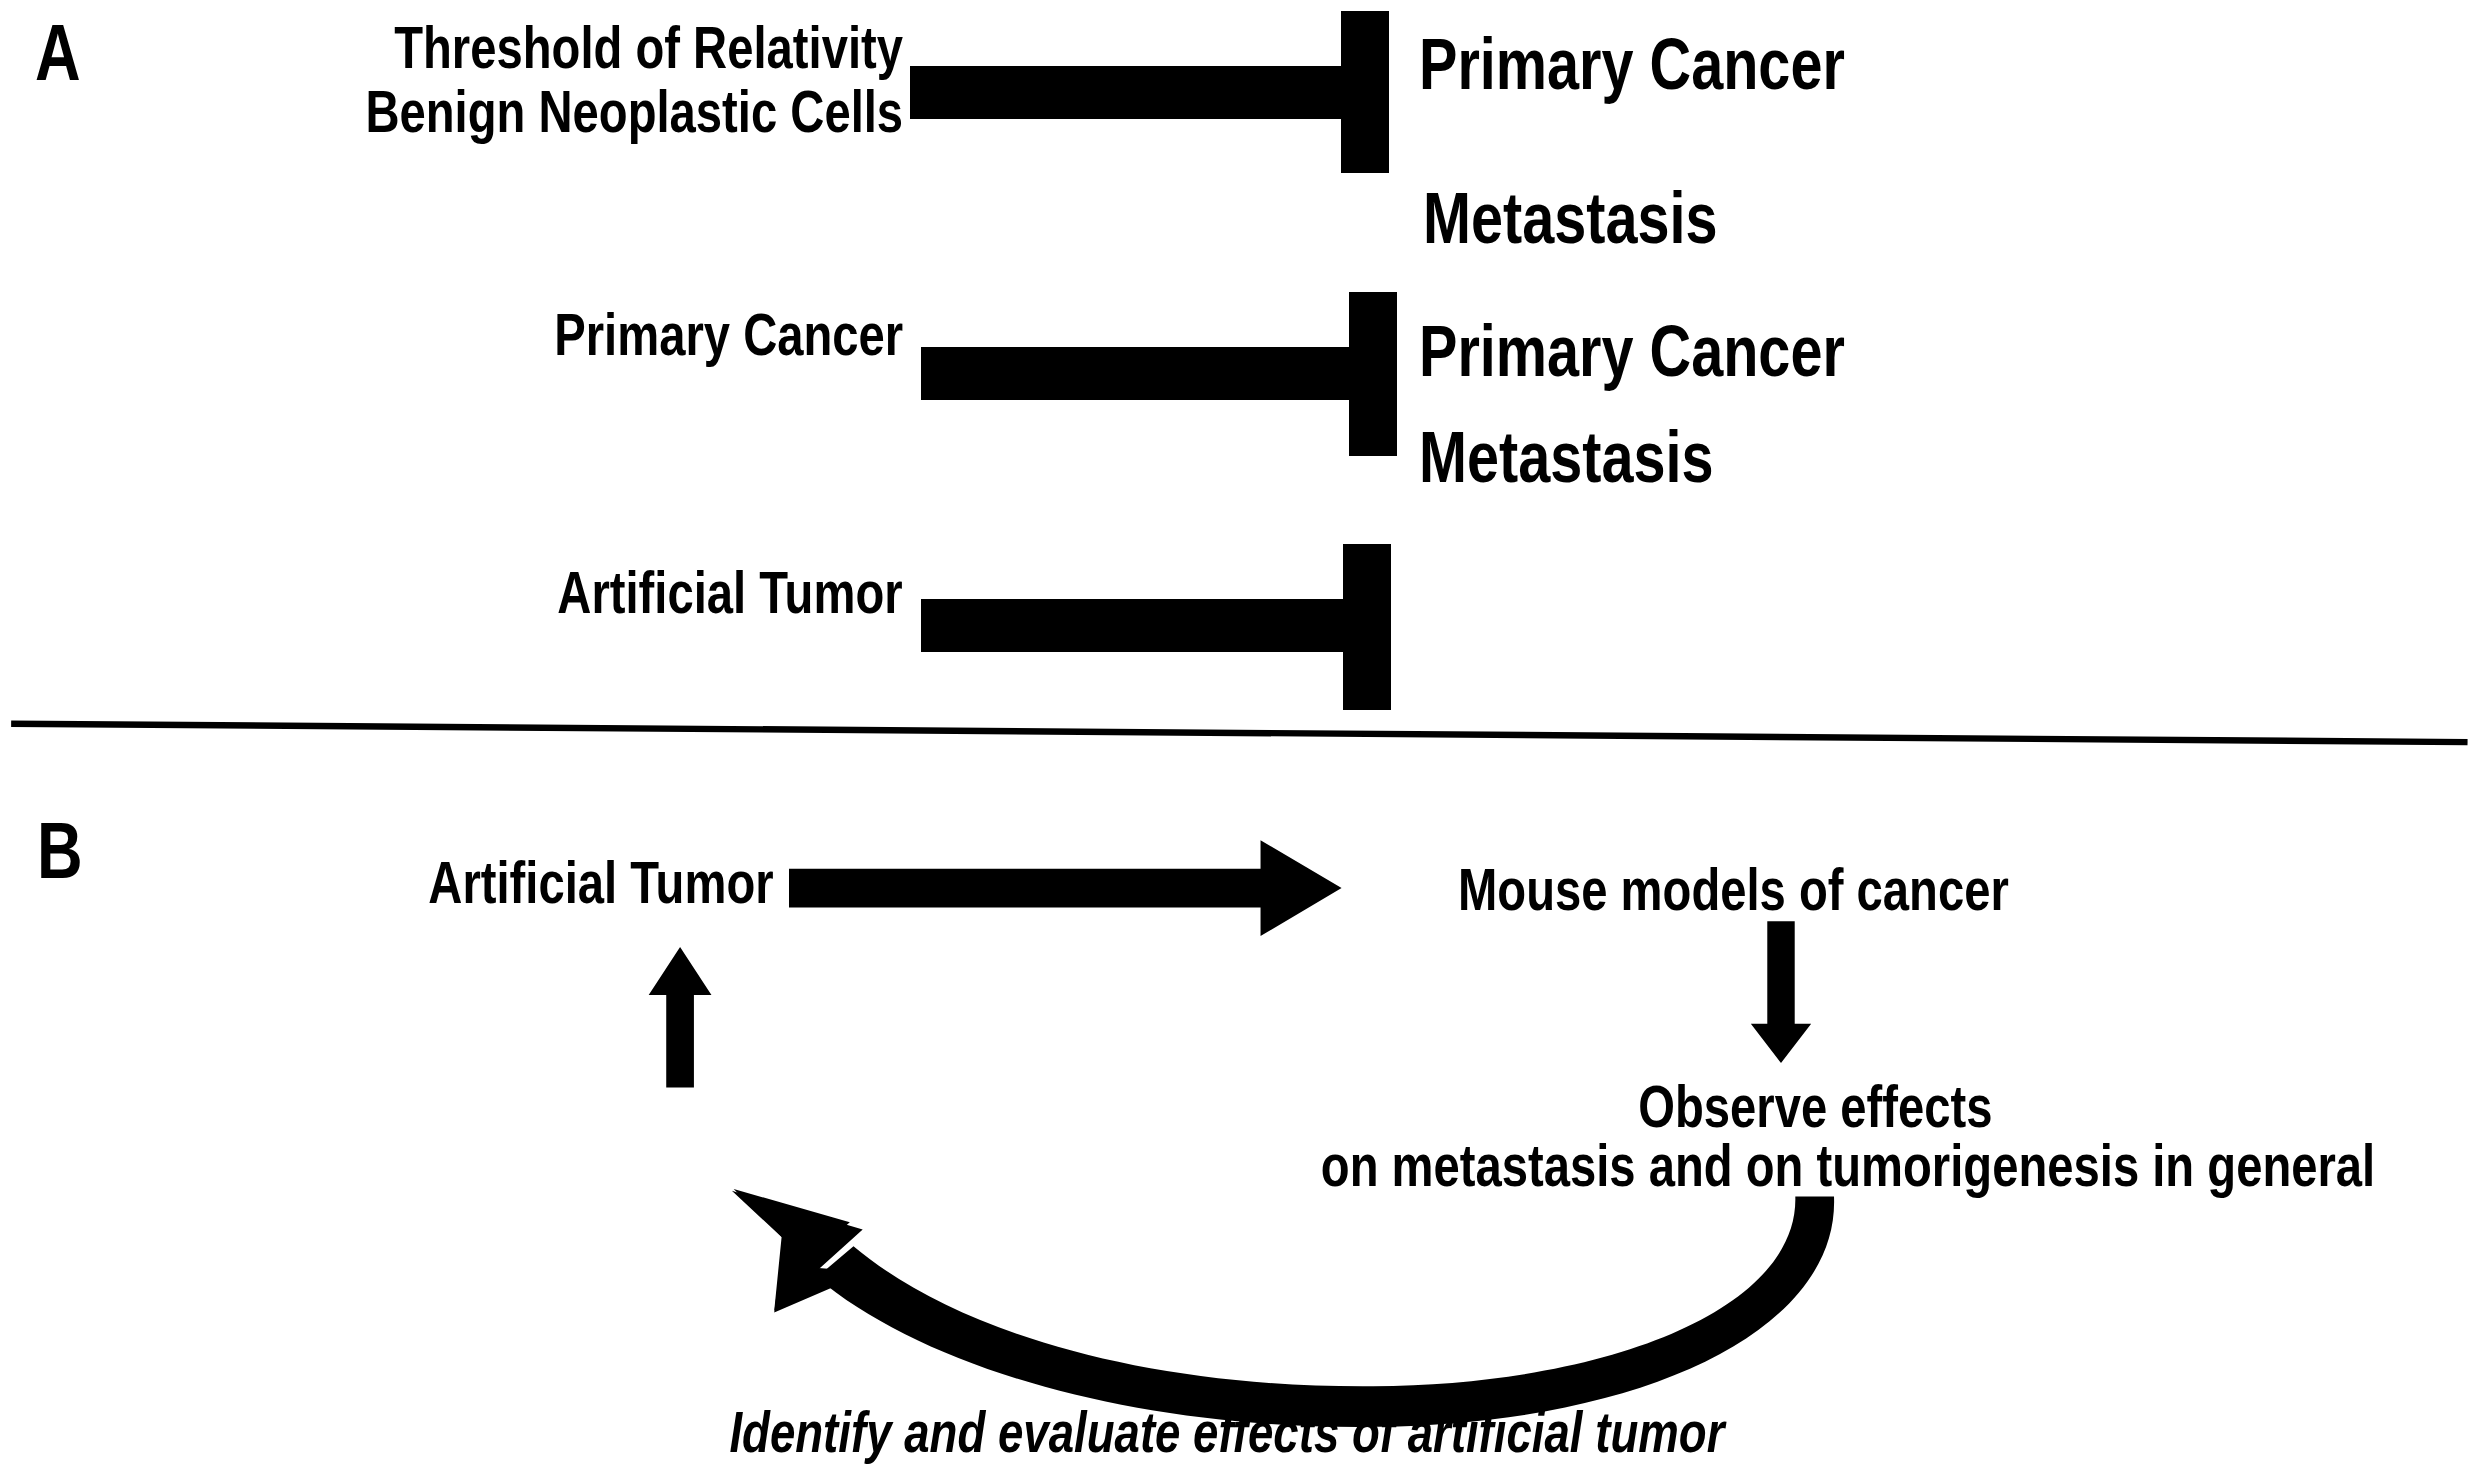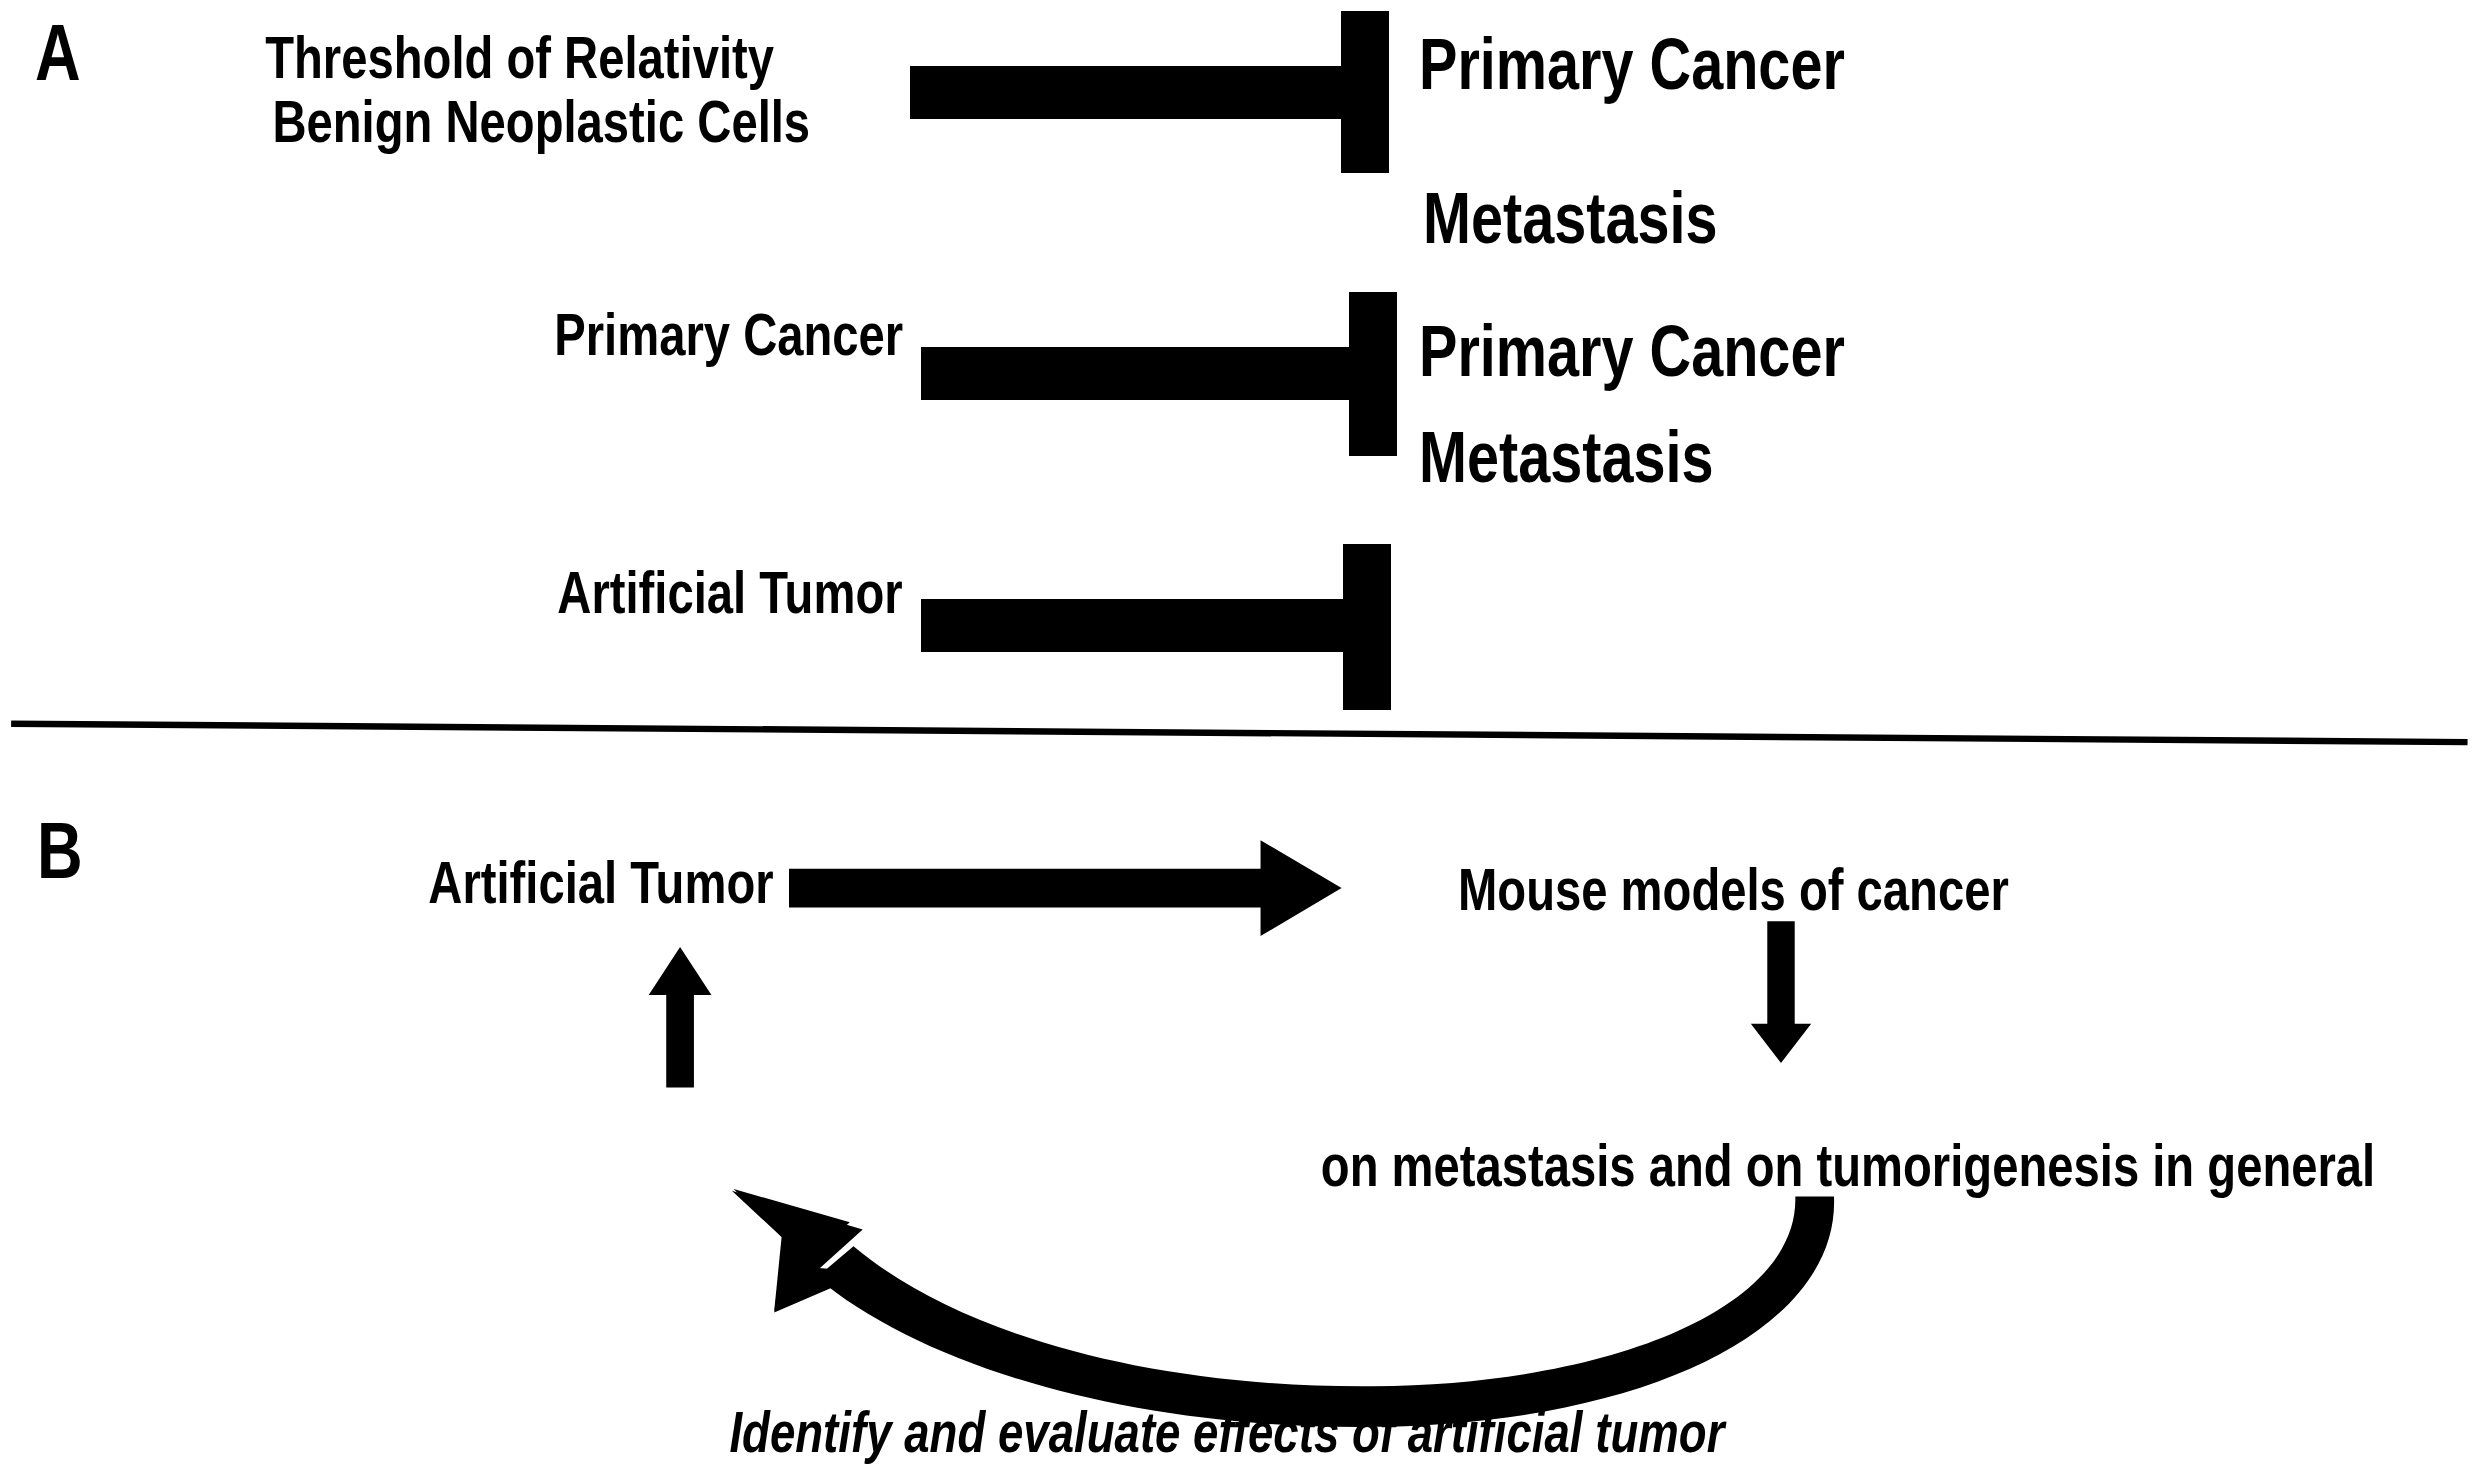--- a/index.html
+++ b/index.html
@@ -58,21 +58,21 @@
   }
   svg { display:block; overflow: visible; }
 </style>
 </head>
 <body>
 
 <div id="figure">
 
   <div class="abs panel-letter" style="left:35px; top:13px;">A</div>
 
-  <div class="abs twoline" style="left:138px; top:27px; width:765px; text-align:left;text-decoration:underline;">
+  <div class="abs twoline" style="left:138px; top:17px; width:765px; text-align:right;text-decoration:underline;">
     <div class="lbl s-mid right-anchor" style="display:inline-block;">Threshold of Relativity</div>
     <br>
     <div class="lbl s-mid right-anchor" style="display:inline-block;">Benign Neoplastic Cells</div>
   </div>
 
   <div class="abs" style="left:910px; top:9.2px; width:481px; height:166px;">
     <div class="abs tbar-shaft" style="left:0px; top:57px; width:442px; height:53px;"></div>
     <div class="abs tbar-head" style="left:431px; top:1.8px; width:48px; height:162px;"></div>
   </div>
 
@@ -120,20 +120,23 @@
   </div>
 
   <div class="abs lbl s-mid" style="left:1458px; top:859px;">Mouse models of cancer</div>
 
   <div class="abs" style="left:1749px; top:921px;">
     <svg width="64" height="147" viewBox="0 0 70 160">
       <polygon points="20,0 50,0 50,112 68,112 35,155 2,112 20,112" fill="#000000"></polygon>
     </svg>
   </div>
 
+  <div class="abs" style="left:1189px; top:1076px; width:1253px; text-align:center;">
+    <div class="lbl s-mid center-anchor" style="display:inline-block;">Observe effects</div>
+  </div>
   <div class="abs" style="left:1189px; top:1135px; width:1259px; text-align:center;">
     <div class="lbl s-mid center-anchor" style="display:inline-block;">on metastasis and on tumorigenesis in general</div>
   </div>
 
 
   <div class="abs" style="left:645px; top:947px;">
     <svg width="72" height="146" viewBox="0 0 78 158">
       <polygon points="38,0 72,52 53,52 53,152 23,152 23,52 4,52" fill="#000000"></polygon>
     </svg>
   </div>

